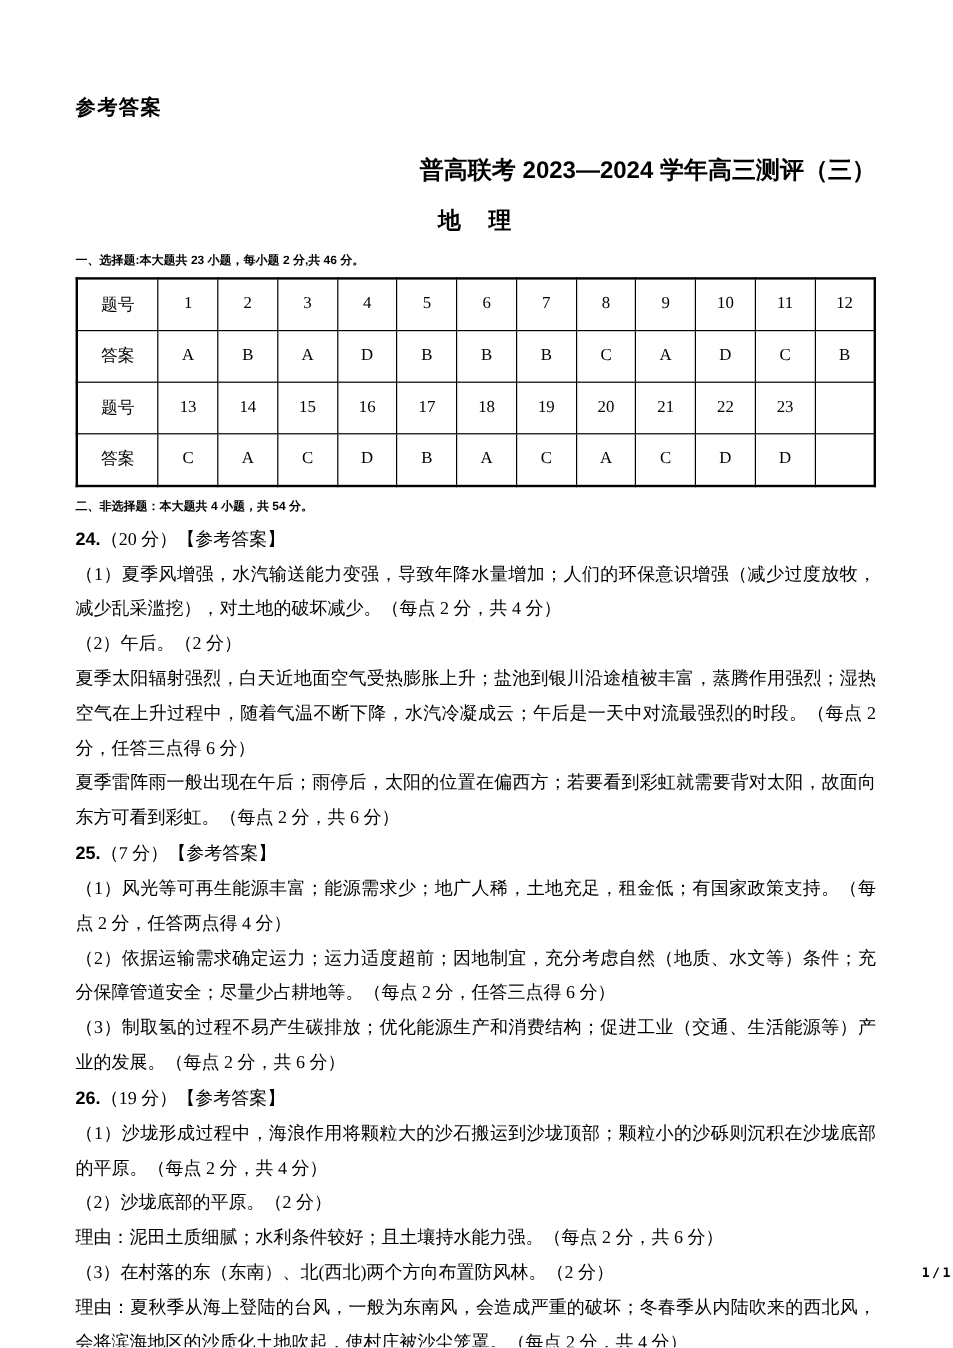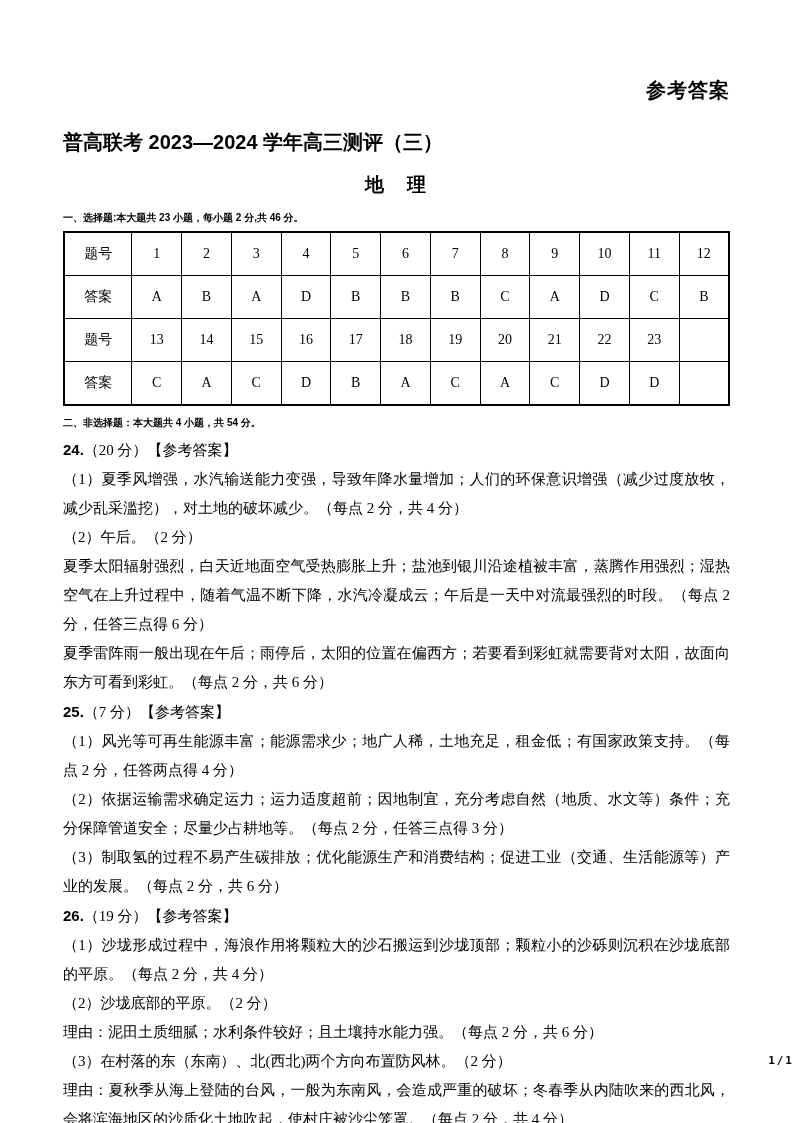--- a/index.html
+++ b/index.html
@@ -10,30 +10,30 @@
     height: 1123px;
     margin: 0 auto;
     background: #ffffff;
     color: #000000;
     font-family: "Liberation Serif", serif;
     padding: 78px 64px 0 63px;
     overflow: hidden;
   }
   .doc-title {
     margin: 0;
-    text-align: right;
-    font-size: 20px;
+    text-align: left;
+    font-size: 17px;
     line-height: 24px;
     font-weight: bold;
     font-family: "Liberation Sans", sans-serif;
     letter-spacing: 1px;
   }
   .exam-title {
     margin: 26px 0 0 0;
-    text-align: left;
+    text-align: right;
     font-size: 20px;
     line-height: 28px;
     font-weight: bold;
     font-family: "Liberation Sans", sans-serif;
   }
   .subject-title {
     margin: 16px 0 0 0;
     text-align: center;
     font-size: 19px;
     line-height: 26px;
@@ -174,21 +174,21 @@
       <div class="q-block">
         <p class="q-head"><b class="q-num">24.</b><span>（20 分）【参考答案】</span></p>
         <p>（1）夏季风增强，水汽输送能力变强，导致年降水量增加；人们的环保意识增强（减少过度放牧，减少乱采滥挖），对土地的破坏减少。（每点 2 分，共 4 分）</p>
         <p>（2）午后。（2 分）</p>
         <p>夏季太阳辐射强烈，白天近地面空气受热膨胀上升；盐池到银川沿途植被丰富，蒸腾作用强烈；湿热空气在上升过程中，随着气温不断下降，水汽冷凝成云；午后是一天中对流最强烈的时段。（每点 2 分，任答三点得 6 分）</p>
         <p>夏季雷阵雨一般出现在午后；雨停后，太阳的位置在偏西方；若要看到彩虹就需要背对太阳，故面向东方可看到彩虹。（每点 2 分，共 6 分）</p>
       </div>
       <div class="q-block">
         <p class="q-head"><b class="q-num">25.</b><span>（7 分）【参考答案】</span></p>
         <p>（1）风光等可再生能源丰富；能源需求少；地广人稀，土地充足，租金低；有国家政策支持。（每点 2 分，任答两点得 4 分）</p>
-        <p>（2）依据运输需求确定运力；运力适度超前；因地制宜，充分考虑自然（地质、水文等）条件；充分保障管道安全；尽量少占耕地等。（每点 2 分，任答三点得 3 分）</p>
+        <p>（2）依据运输需求确定运力；运力适度超前；因地制宜，充分考虑自然（地质、水文等）条件；充分保障管道安全；尽量少占耕地等。（每点 2 分，任答三点得 6 分）</p>
         <p>（3）制取氢的过程不易产生碳排放；优化能源生产和消费结构；促进工业（交通、生活能源等）产业的发展。（每点 2 分，共 6 分）</p>
       </div>
       <div class="q-block">
         <p class="q-head"><b class="q-num">26.</b><span>（19 分）【参考答案】</span></p>
         <p>（1）沙垅形成过程中，海浪作用将颗粒大的沙石搬运到沙垅顶部；颗粒小的沙砾则沉积在沙垅底部的平原。（每点 2 分，共 4 分）</p>
         <p>（2）沙垅底部的平原。（2 分）</p>
         <p>理由：泥田土质细腻；水利条件较好；且土壤持水能力强。（每点 2 分，共 6 分）</p>
         <p>（3）在村落的东（东南）、北(西北)两个方向布置防风林。（2 分）</p>
         <p>理由：夏秋季从海上登陆的台风，一般为东南风，会造成严重的破坏；冬春季从内陆吹来的西北风，会将滨海地区的沙质化土地吹起，使村庄被沙尘笼罩。（每点 2 分，共 4 分）</p>
       </div>

